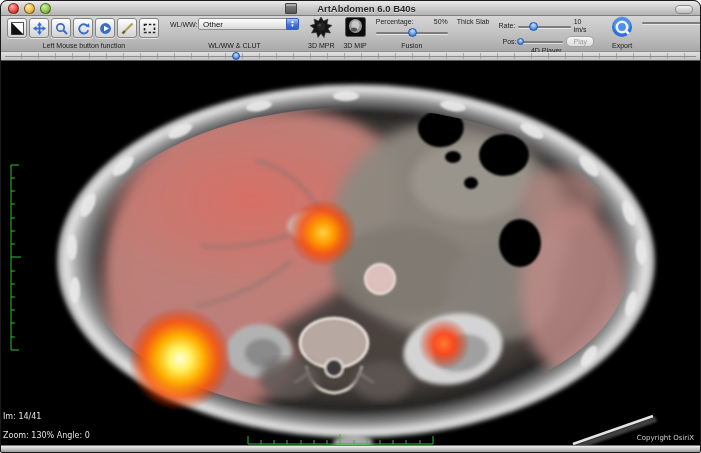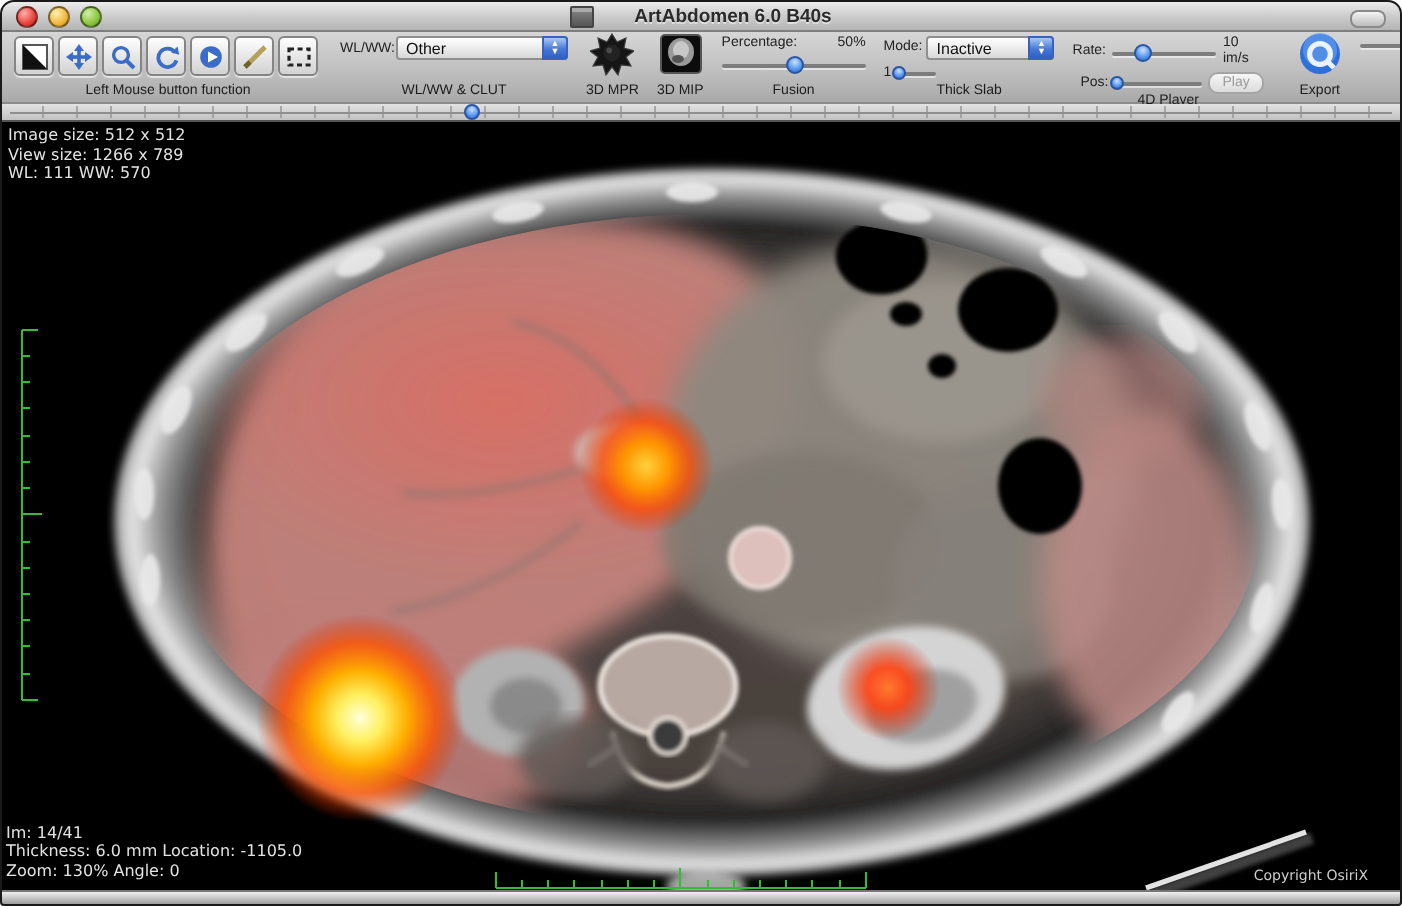--- a/index.html
+++ b/index.html
@@ -38,21 +38,21 @@
   .slicebar{height:8px;flex:0 0 auto;background:linear-gradient(#e2e2e2,#c2c2c2);border-bottom:1px solid #555;position:relative;}
   .slicebar .ticks{position:absolute;left:4px;right:4px;top:1px;bottom:1px;background:repeating-linear-gradient(to right,transparent 0,transparent 16px,#9a9a9a 16px,#9a9a9a 17px);opacity:.8;}
   .slicebar .line{position:absolute;left:4px;right:4px;top:4px;height:1px;background:#8e8e8e;}
   .slicebar .sthumb{position:absolute;top:0;width:8px;height:8px;border-radius:50%;background:radial-gradient(circle at 50% 30%,#cfe2fb,#5b9bf0 55%,#2c66c8);border:0.5px solid #2a55a0;box-sizing:border-box;}
   
   .viewport{position:relative;flex:1 1 auto;background:#000;overflow:hidden;}
   .viewport svg.scene{position:absolute;left:0;top:0;}
   .ovl{position:absolute;font-family:"DejaVu Sans",sans-serif;font-size:8px;line-height:9.5px;color:#e2e2e2;text-shadow:0 0 1px #000;white-space:pre;}
   .ovl.tl{left:3px;top:2px;}
   .ovl.bl{left:2px;bottom:5px;}
-  .ovl.br{right:16px;bottom:2px;font-size:7px;color:#cccccc;}
+  .ovl.br{right:6px;bottom:2px;font-size:7px;color:#cccccc;}
   
   .bottomedge{height:6px;flex:0 0 auto;background:linear-gradient(#f0f0f0,#9d9d9d);border-top:1px solid #777;}
 </style>
 </head>
 <body>
 
 <div class="shot">
   <div class="window">
 
     <div class="titlebar">
@@ -135,21 +135,21 @@
           </div>
         </div>
         <div class="glabel">Left Mouse button function</div>
       </div>
 
       <div class="tgroup">
         <div class="content">
           <div class="stack2">
             <div class="selrow">
               <span class="sel-label">WL/WW:</span>
-              <div class="aqua-select" style="width:86px;">
+              <div class="aqua-select" style="width:101px;">
                 <span>Other</span>
                 <span class="arrows">▲<br>▼</span>
               </div>
             </div>
           </div>
         </div>
         <div class="glabel">WL/WW &amp; CLUT</div>
       </div>
 
       <div class="tgroup">
@@ -185,38 +185,20 @@
             <div class="aqua-slider" style="width:72px;">
               <div class="track"></div>
                 <div class="thumb" style="left:50%;"></div>
             </div>
           </div>
         </div>
         <div class="glabel">Fusion</div>
       </div>
 
       <div class="tgroup">
-        <div class="content">
-          <div class="stack2">
-            <div class="selrow">
-              <span class="tinytext">Mode:</span>
-              <div class="aqua-select" style="width:64px;">
-                <span>Inactive</span>
-                <span class="arrows">▲<br>▼</span>
-              </div>
-            </div>
-            <div class="row" style="gap:2px;">
-              <span class="tinytext">1</span>
-              <div class="aqua-slider" style="width:20px;">
-                  <div class="track"></div>
-                  <div class="thumb" style="left:10%;width:7px;height:7px;top:1px;"></div>
-                </div>
-            </div>
-          </div>
-        </div>
         <div class="glabel">Thick Slab</div>
       </div>
 
       <div class="tgroup">
         <div class="content">
           <div class="stack2">
             <div class="row">
               <span class="tinytext" style="width:18px;text-align:right;">Rate:</span>
               <div class="aqua-slider" style="width:58px;">
                   <div class="track"></div>
@@ -440,20 +422,19 @@
           <line x1="339" y1="383" x2="339" y2="373"></line>
           <line x1="353" y1="383" x2="353" y2="379"></line>
             <line x1="366" y1="383" x2="366" y2="379"></line>
           <line x1="379" y1="383" x2="379" y2="379"></line>
             <line x1="392" y1="383" x2="392" y2="379"></line>
           <line x1="405" y1="383" x2="405" y2="379"></line>
             <line x1="419" y1="383" x2="419" y2="379"></line>
         </g>
       </svg>
 
-      <div class="ovl tl"><span>Image size: 512 x 512</span><br><span>View size: 1266 x 789</span><br><span>WL: 111 WW: 570</span></div>
-      <div class="ovl bl"><span>Im: 14/41</span><br><span>Thickness: 6.0 mm Location: -1105.0</span><br><span>Zoom: 130% Angle: 0</span></div>
+      <div class="ovl bl"><span>Im: 14/41</span><br><br><span>Zoom: 130% Angle: 0</span></div>
       <div class="ovl br">Copyright OsiriX</div>
     </div>
 
     <div class="bottomedge"></div>
   </div>
 </div>
 
 </body></html>

